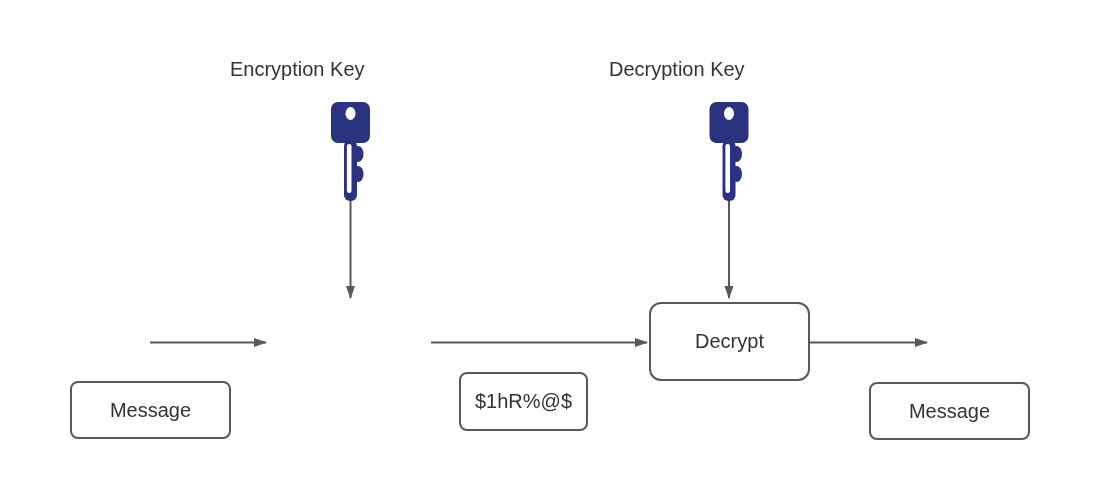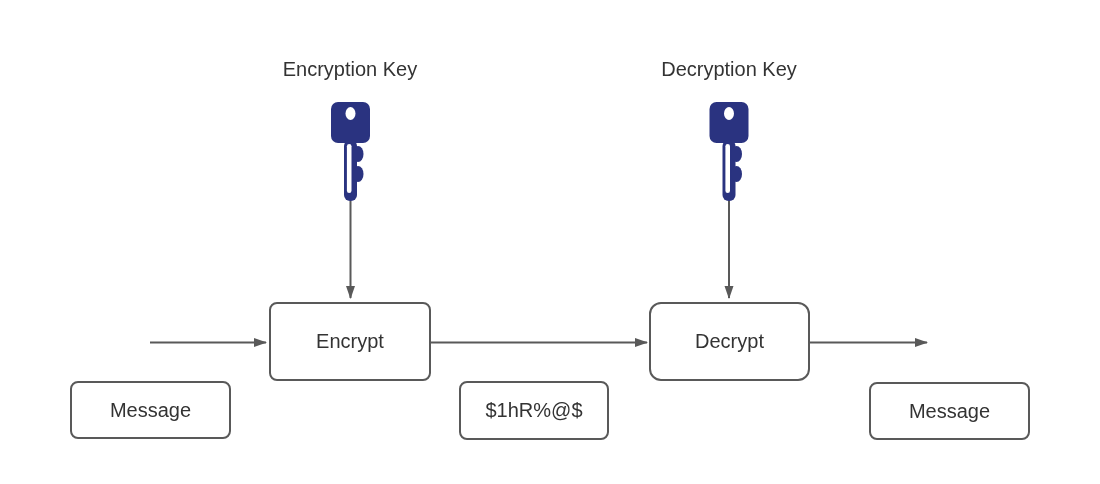--- a/index.html
+++ b/index.html
@@ -31,26 +31,25 @@
     display: flex;
     align-items: center;
     justify-content: center;
     font-size: 20px;
     color: #333333;
     white-space: nowrap;
   }
   .node-encrypt  { left: 269px; top: 302px; width: 162px; height: 79px; }
   .node-decrypt  { left: 649px; top: 302px; width: 161px; height: 79px; border-radius: 12px; }
   .node-msg-in   { left:  70px; top: 381px; width: 161px; height: 58px; }
-  .node-cipher   { left: 459px; top: 381px; width: 150px; height: 59px; }
+  .node-cipher   { left: 459px; top: 372px; width: 129px; height: 59px; }
   .node-msg-out  { left: 869px; top: 382px; width: 161px; height: 58px; }
   .key-label {
     position: absolute;
     width: 240px;
-    text-align: center;
     font-size: 20px;
     color: #333333;
     white-space: nowrap;
   }
   .label-enc { left: 230px; top: 58px; }
   .label-dec { left: 609px; top: 58px; }
 </style>
 </head>
 <body>
 
@@ -83,20 +82,19 @@
       <line x1="729" y1="201" x2="729" y2="298" marker-end="url(#ah)"></line>
       <line x1="150" y1="342.5" x2="266" y2="342.5" marker-end="url(#ah)"></line>
       <line x1="431" y1="342.5" x2="647" y2="342.5" marker-end="url(#ah)"></line>
       <line x1="810" y1="342.5" x2="927" y2="342.5" marker-end="url(#ah)"></line>
     </g>
   </svg>
 
   <div class="key-label label-enc">Encryption Key</div>
   <div class="key-label label-dec">Decryption Key</div>
 
-  <div class="node node-encrypt">Encrypt</div>
   <div class="node node-decrypt">Decrypt</div>
 
   <div class="node node-msg-in">Message</div>
   <div class="node node-cipher">$1hR%@$</div>
   <div class="node node-msg-out">Message</div>
 
 </div>
 
 </body></html>

